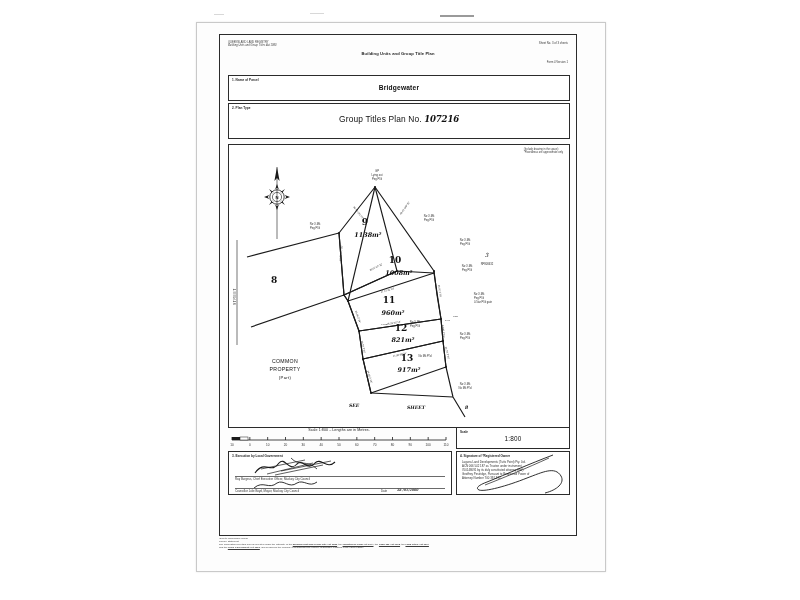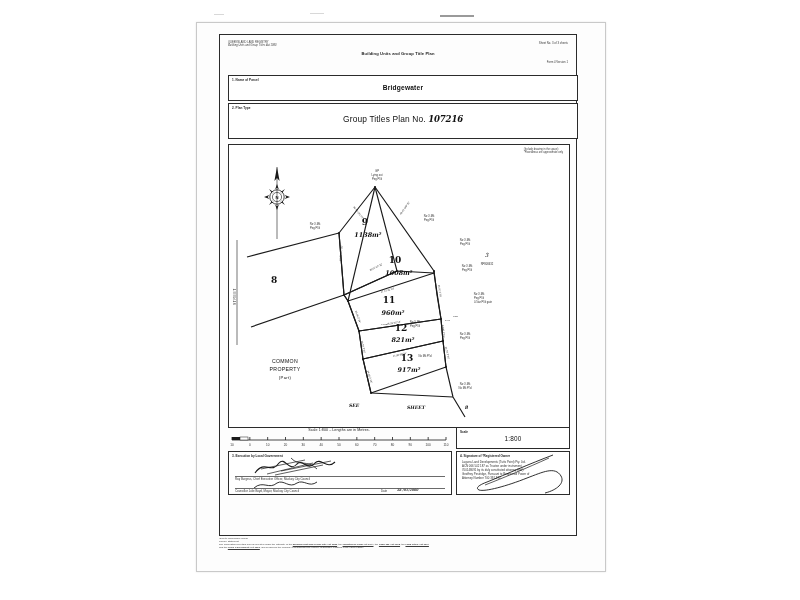--- a/index.html
+++ b/index.html
@@ -91,21 +91,20 @@
     text-align: right;
     font-size: 2.8px;
     color: #3a3a3a;
   }
 
   
   .field-box {
     position: absolute;
     border: 1px solid #2b2b2b;
     background: #ffffff;
-    padding-left: 8px;
   }
   .field-label {
     position: absolute;
     left: 3px; top: 1.5px;
     font-size: 3.1px;
     font-weight: bold;
     color: #1c1c1c;
     letter-spacing: .05px;
   }
   .field-value-parcel {

